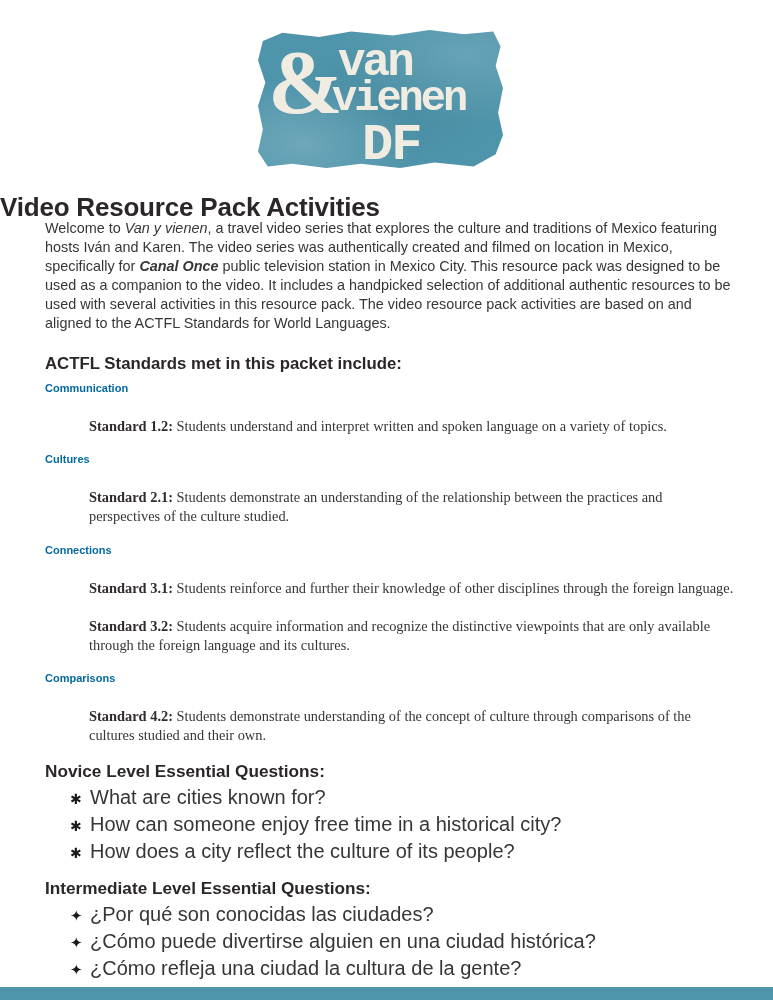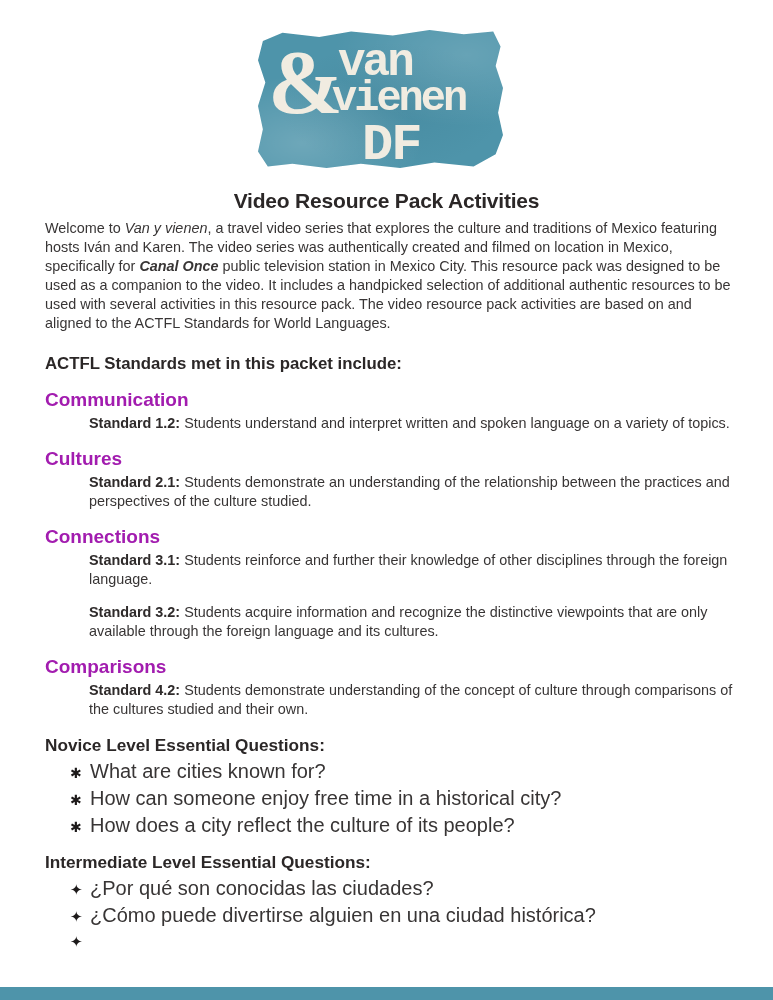--- a/index.html
+++ b/index.html
@@ -24,36 +24,36 @@
     background-color:#4E94AA;
   }
   .logo span{position:absolute;color:#F1ECE1;line-height:1;}
   .logo .amp{left:10px;top:8px;font-family:"Liberation Serif", serif;font-weight:bold;font-size:90px;}
   .logo .w1{left:80px;top:10px;font-family:"Liberation Mono", monospace;font-weight:bold;font-size:46px;letter-spacing:-3px;}
   .logo .w2{left:74px;top:48px;font-family:"Liberation Mono", monospace;font-weight:bold;font-size:42px;letter-spacing:-3px;}
   .logo .w3{left:104px;top:90px;font-family:"Liberation Mono", monospace;font-weight:bold;font-size:52px;letter-spacing:-2px;}
 
   
   .doc-title{
-    position:absolute;left:0;top:175px;width:773px;text-align:center;
-    font-size:21px;font-weight:bold;color:#2b2727;letter-spacing:-0.2px;
+    position:absolute;left:0;top:175px;width:773px;
+    font-size:26px;font-weight:bold;color:#2b2727;letter-spacing:-0.2px;
   }
 
   
   .content{position:absolute;left:45px;top:219px;width:689px;font-size:14.4px;line-height:19px;}
   .intro{margin:0;}
   .italic{font-style:italic;}
   .bold-italic{font-style:italic;font-weight:bold;text-align:right;}
 
   .section-heading{
     font-size:16.8px;font-weight:bold;color:#2b2727;
     margin:20px 0 0 0;line-height:21px;
   }
-  .category{font-weight:bold;color:#a21caf;margin-top:16px;line-height:19px;font-size:19px;}
-  .standard{padding-left:44px;margin-top:5px;}
+  .category{font-weight:bold;color:#0369a1;margin-top:5px;line-height:19px;font-size:11px;}
+  .standard{padding-left:44px;margin-top:19px;font-family:Liberation Serif, serif;}
   .standard b{color:#2f2b2b;}
 
   .q-heading{
     font-size:17.2px;font-weight:bold;color:#2b2727;
     margin:14px 0 0 0;line-height:22px;
   }
   .q-row{margin-top:5px;padding-left:25px;display:flex;align-items:baseline;line-height:20px;}
   .q-bullet{width:20px;flex:0 0 20px;font-size:14px;color:#1d1a1a;}
   .q-bullet.diamond{font-size:15px;}
   .q-text{font-size:20px;}
@@ -116,19 +116,20 @@
     <div class="q-row">
       <span class="q-bullet diamond">✦</span>
       <span class="q-text es">¿Por qué son conocidas las ciudades?</span>
     </div>
     <div class="q-row">
       <span class="q-bullet diamond">✦</span>
       <span class="q-text es">¿Cómo puede divertirse alguien en una ciudad histórica?</span>
     </div>
     <div class="q-row">
       <span class="q-bullet diamond">✦</span>
+      <span class="q-text es">¿Cómo refleja una ciudad la cultura de la gente?</span>
     </div>
 
   </div>
 
   <div class="footer-bar" style="background-color: rgb(78, 148, 170);"></div>
 
 </div>
 
 </body></html>

